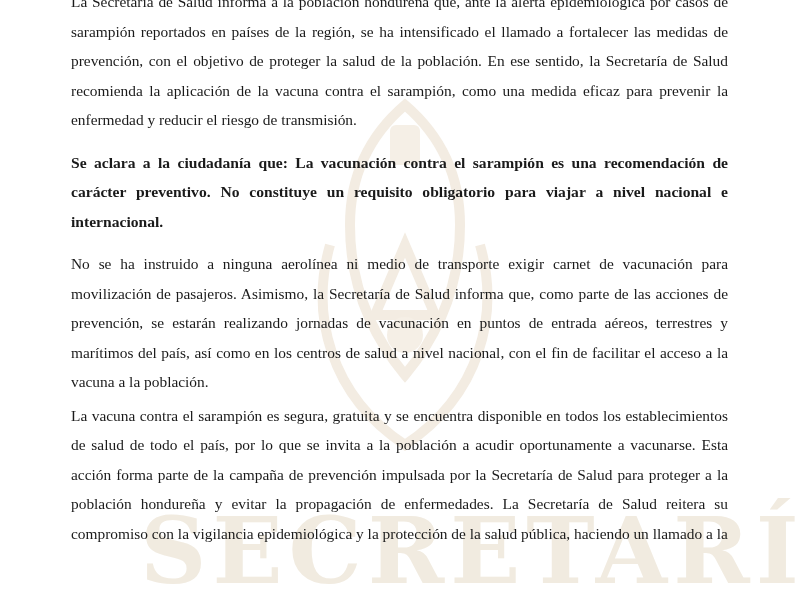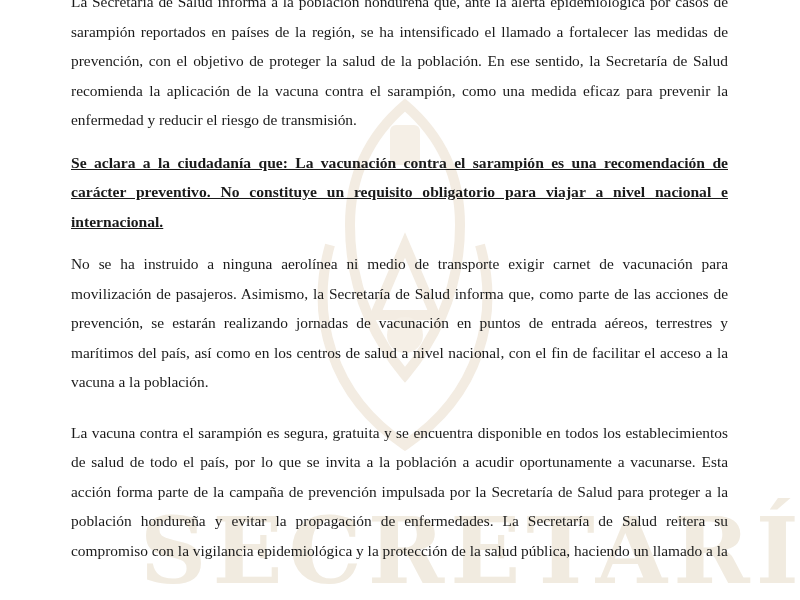--- a/index.html
+++ b/index.html
@@ -19,24 +19,24 @@
     font-weight: bold; font-size: 92px; letter-spacing: 6px;
     color: #f1ebe0; z-index: 0; line-height: 1;
   }
   .page {
     position: absolute; left: 71px; top: -13px; width: 657px; z-index: 1;
   }
   .para {
     margin: 0; font-size: 15.4px; line-height: 29.5px; text-align: justify;
     font-family: "Liberation Serif", "DejaVu Serif", serif;
   }
-  .para.bold { font-weight: bold; font-size: 15.6px; text-decoration: underline; }
+  .para.bold { font-weight: bold; font-size: 15.6px; }
   .p1 { margin-bottom: 13px; }
   .p2 { margin-bottom: 13px; }
-  .p3 { margin-bottom: 21px; }
+  .p3 { margin-bottom: 4px; }
 </style>
 </head>
 <body>
 
 <svg class="watermark-seal" viewBox="0 0 230 370">
   <g fill="none" stroke="#f3ece2" stroke-width="10">
     <path d="M115 10 C80 40 60 80 60 130 C60 200 90 250 115 280 C140 250 170 200 170 130 C170 80 150 40 115 10 Z"></path>
     <path d="M40 150 C20 220 40 300 115 350 C190 300 210 220 190 150"></path>
     <path d="M85 220 L115 150 L145 220 Z"></path>
   </g>

